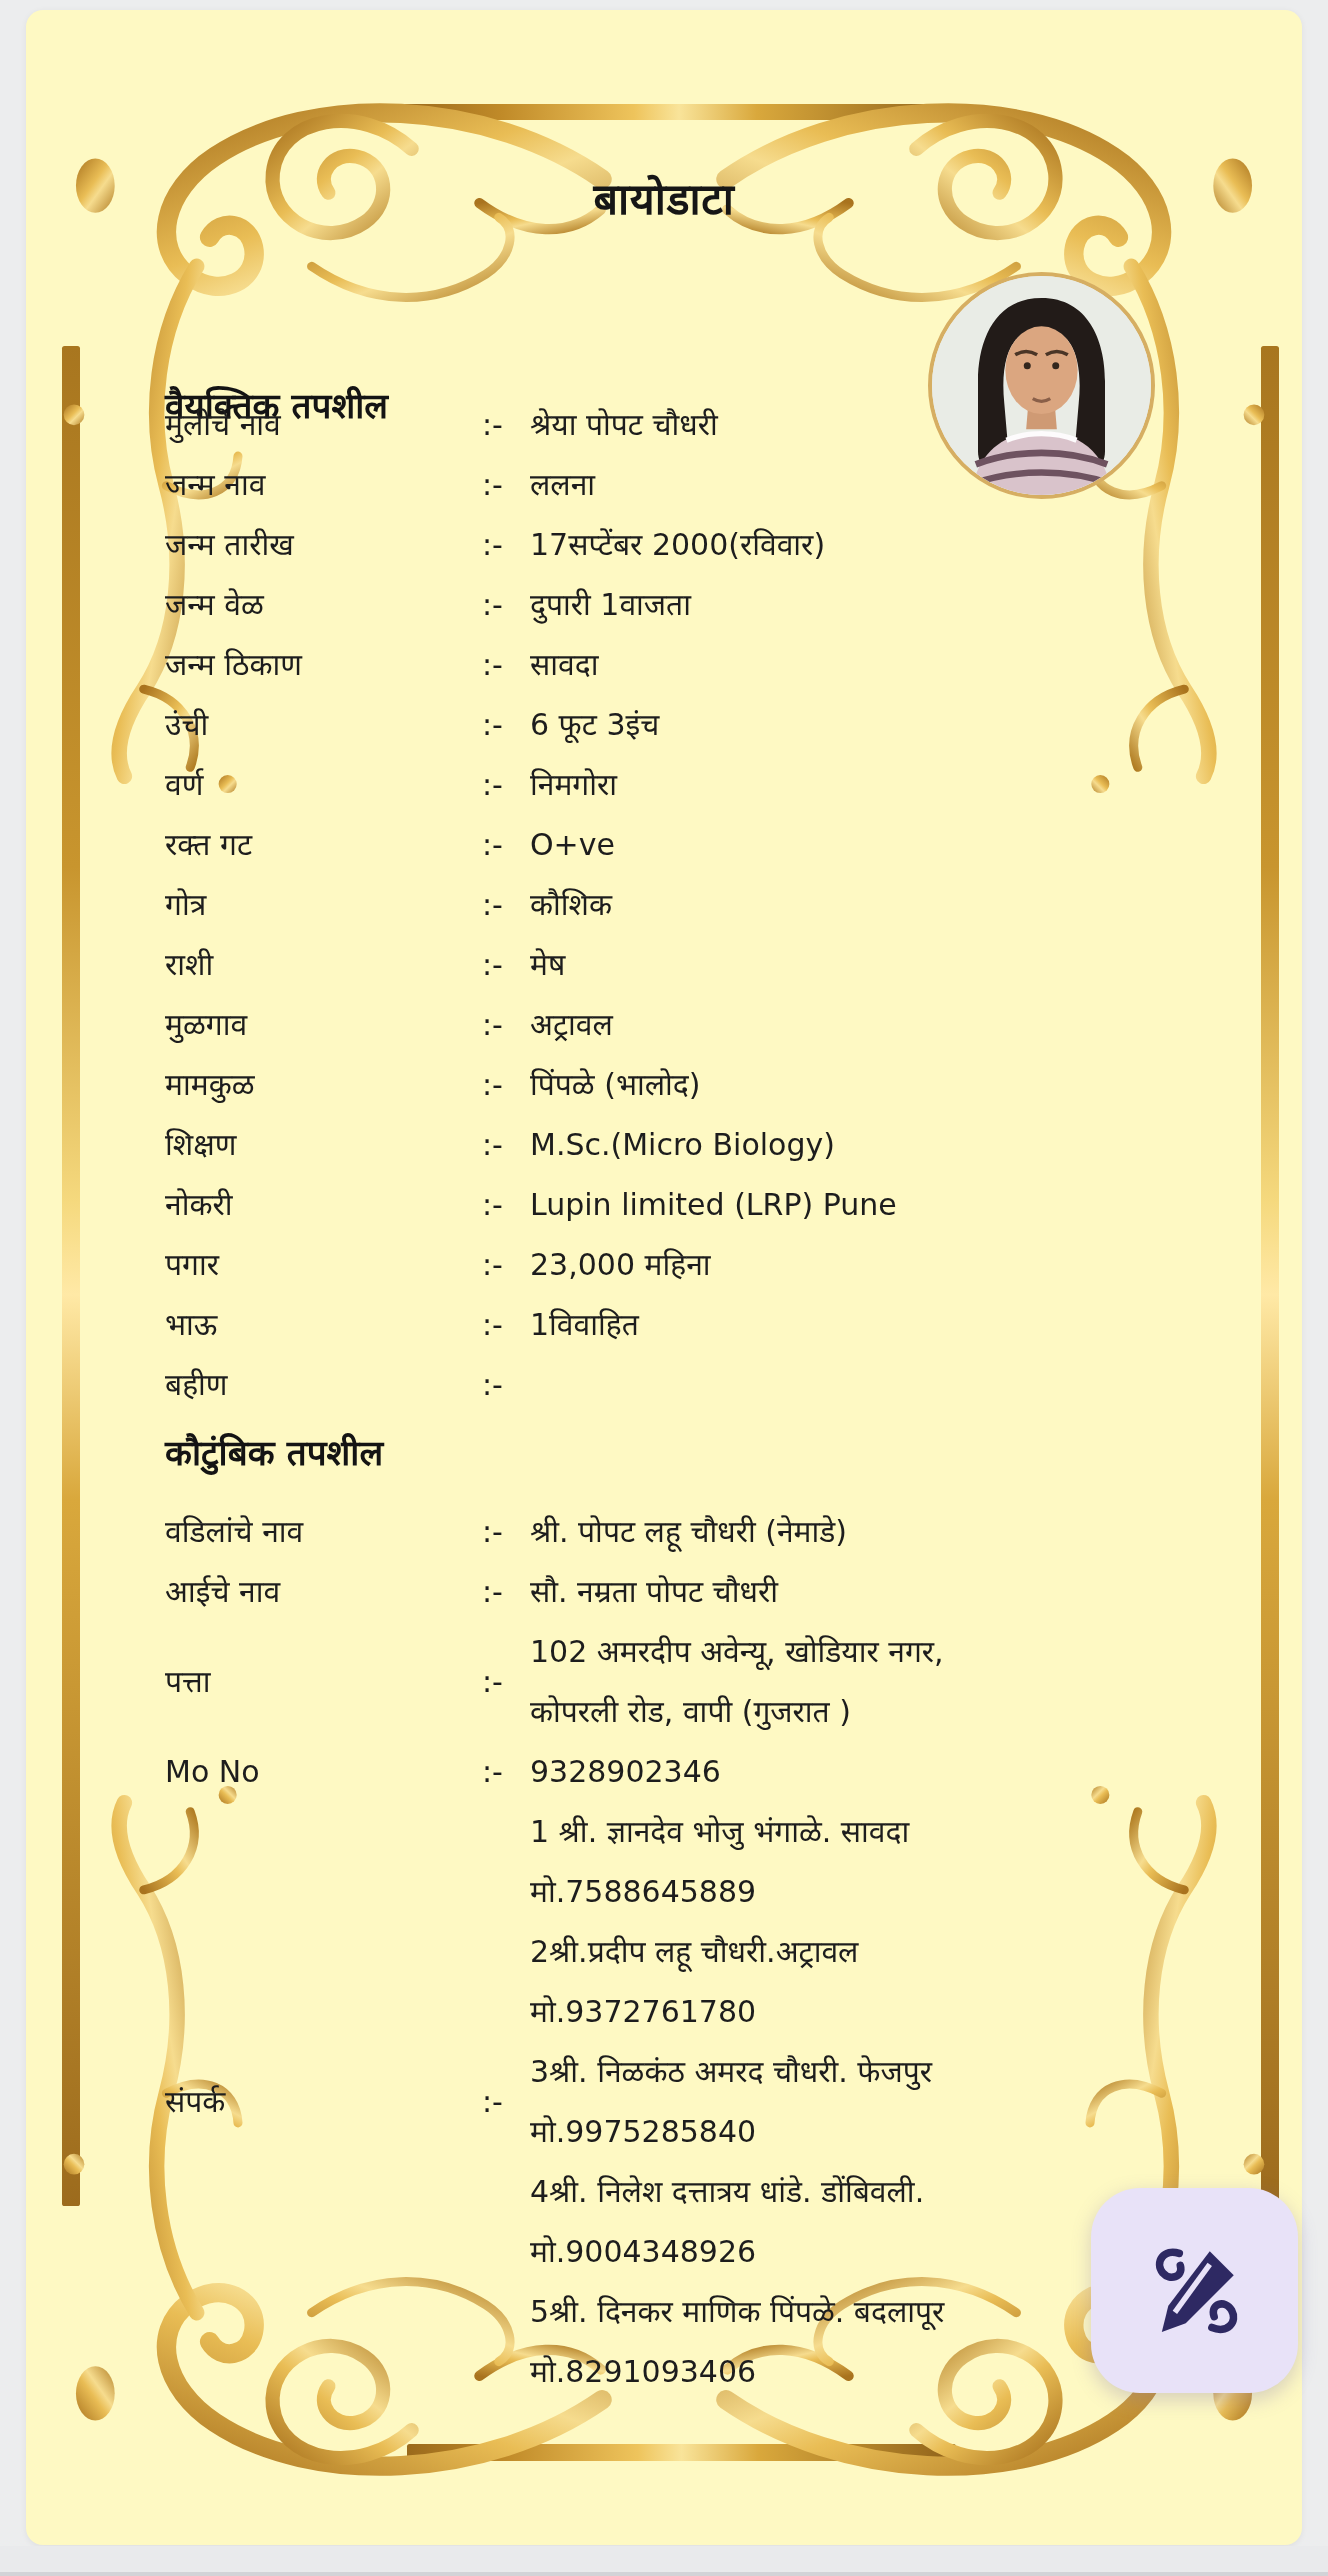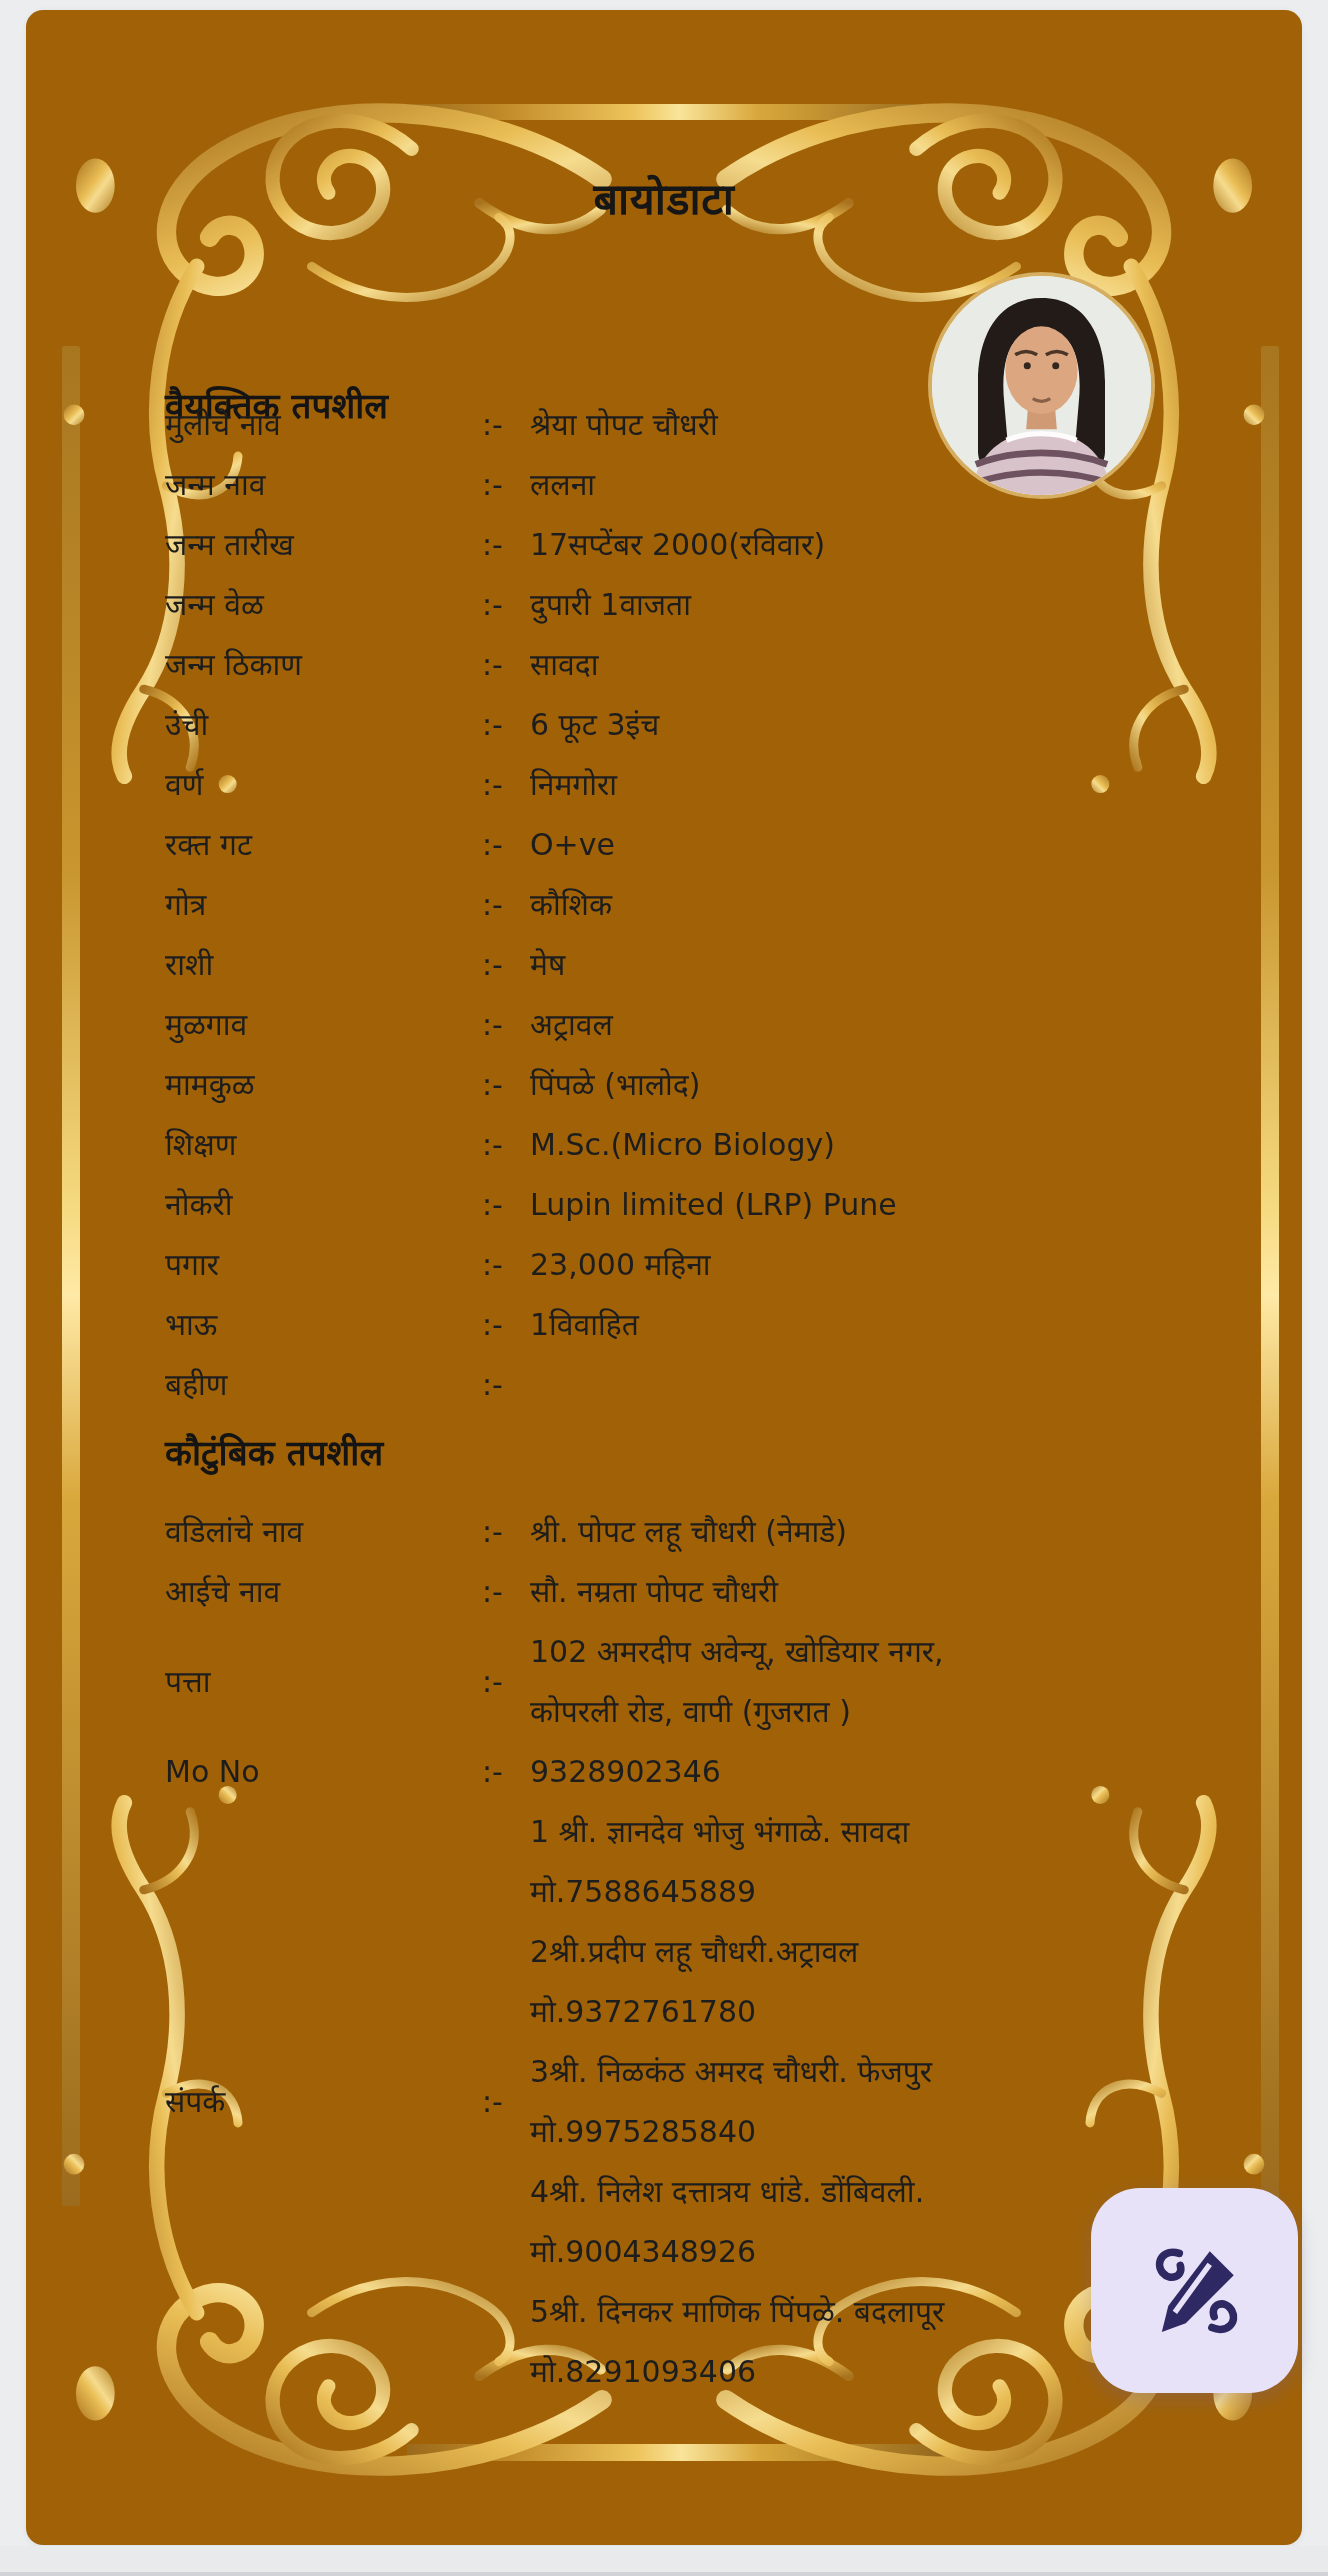--- a/index.html
+++ b/index.html
@@ -1,19 +1,19 @@
 <!DOCTYPE html>
 <html style="font-size:10.3px"><head>
 <meta charset="utf-8">
 <style>
   html,body{margin:0;padding:0;width:1328px;height:2576px;overflow:hidden;
     background:#ecedee;font-family:"DejaVu Sans","Liberation Sans",sans-serif;}
   .stage{position:relative;width:1328px;height:2576px;}
   .card{position:absolute;left:26px;top:10.3px;width:1276px;height:2535px;
-    background:#a16207;border-radius:17px;box-shadow:0 1.3px 6.5px rgba(0,0,0,.06);}
+    background:#fef9c3;border-radius:17px;box-shadow:0 1.3px 6.5px rgba(0,0,0,.06);}
   .bottom-strip{position:absolute;left:0;bottom:0;width:1328px;height:30px;background:#e9eaec;}
   .bottom-line{position:absolute;left:0;bottom:0;width:1328px;height:4.5px;background:#d2d3d7;}
 
   
   .bar{position:absolute;border-radius:2.6px;}
   .bar-h{background:linear-gradient(90deg,#9a6a1c 0%,#c08a28 18%,#eec45c 42%,#f9e49a 50%,#d9a83c 64%,#8f621a 100%);}
   .bar-v{background:linear-gradient(180deg,#a8761f 0%,#c8952e 28%,#f5d97e 46%,#ffe9a6 51%,#d9a83c 62%,#9c6b1d 100%);}
   .bar-top{left:375px;top:94px;width:556px;height:15.5px;}
   .bar-bottom{left:381px;top:2434px;width:549px;height:17px;}
   .bar-left{left:36px;top:336px;width:18px;height:1860px;}

